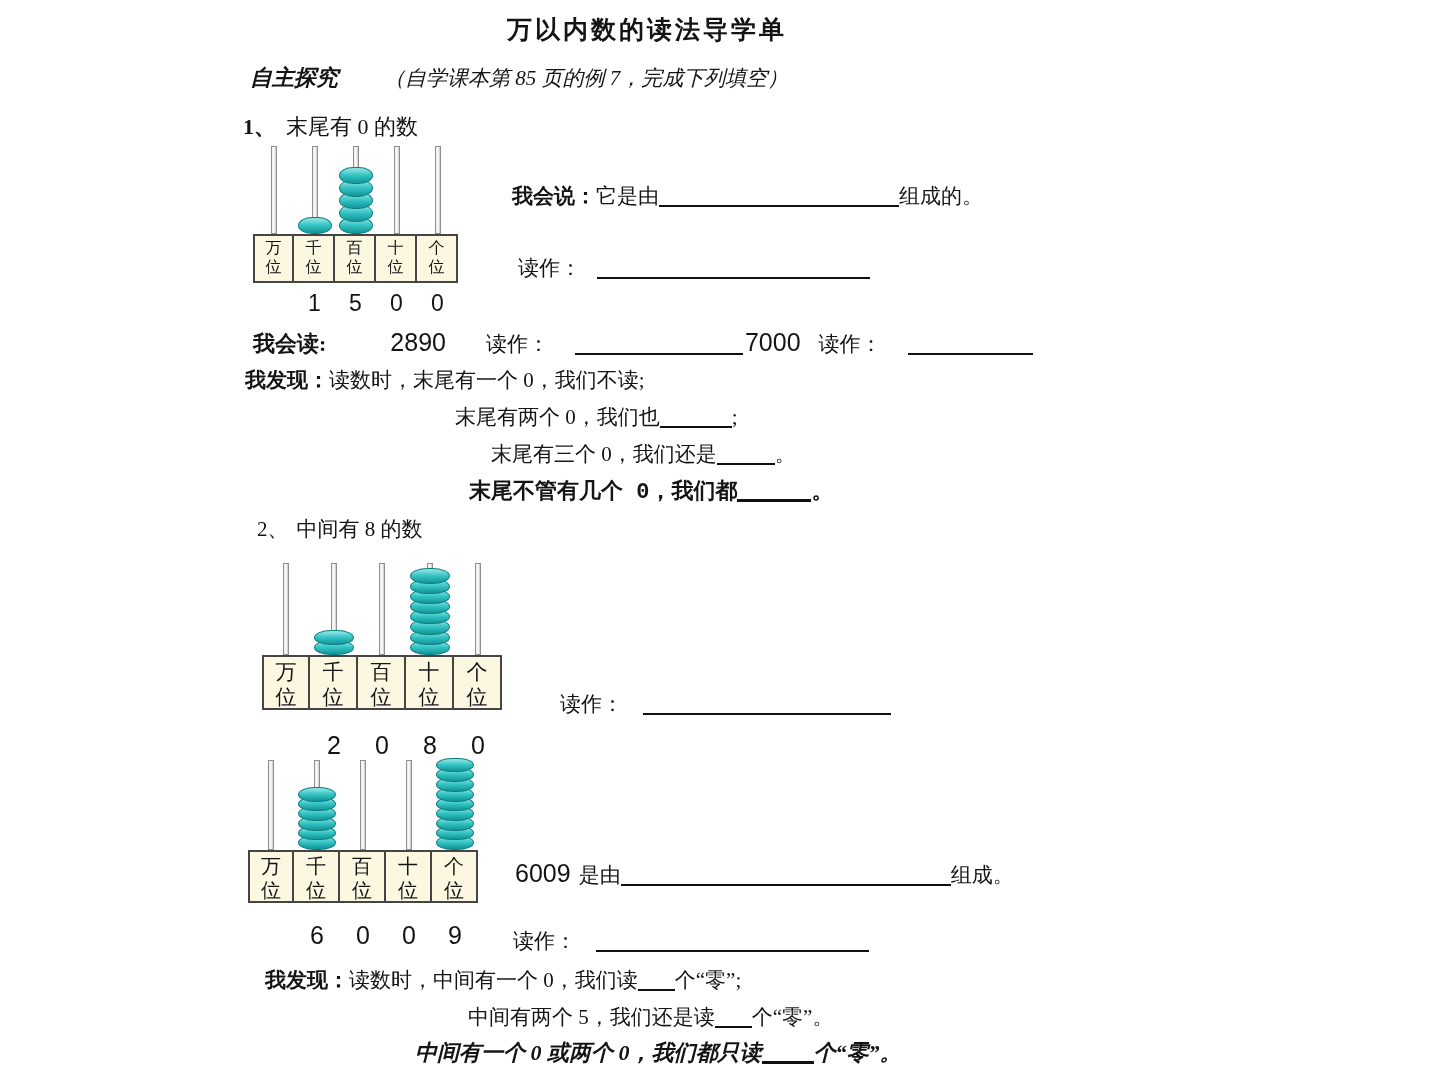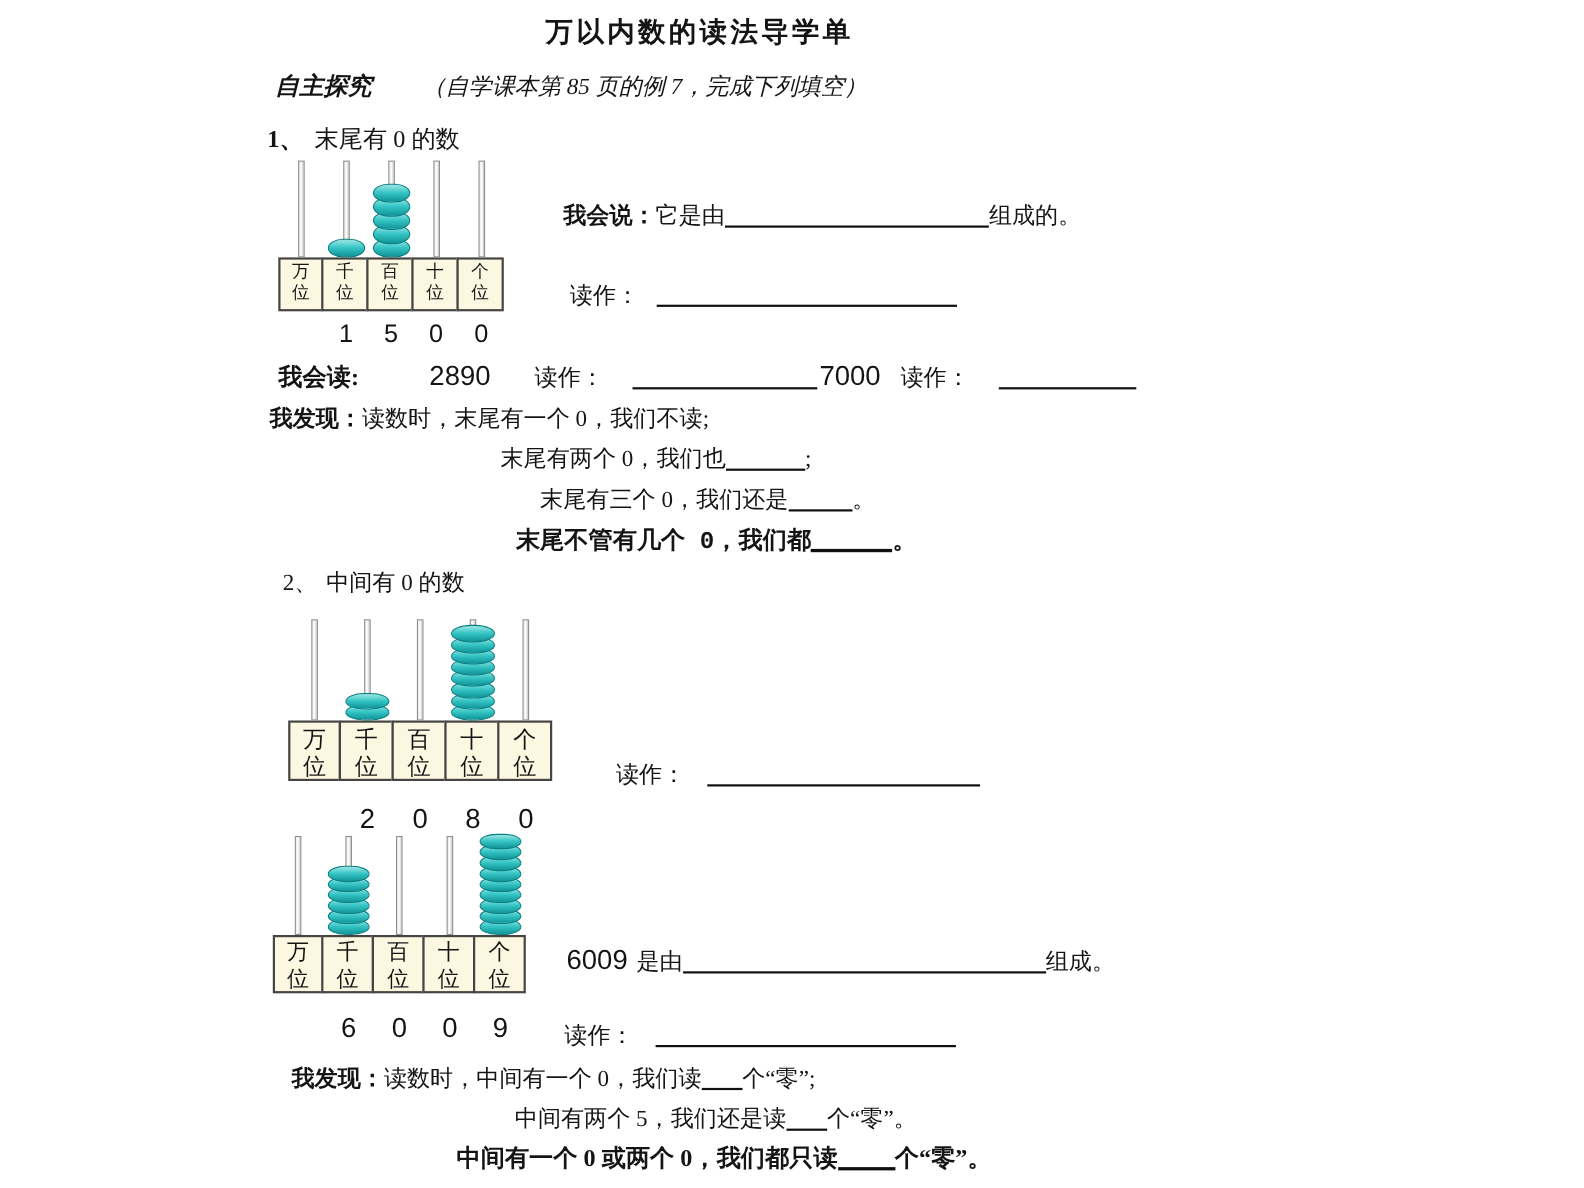--- a/index.html
+++ b/index.html
@@ -38,21 +38,21 @@
   }
   .ab-col:first-child .ab-box{margin-left:0;}
   .digits{position:absolute; display:flex; font-family:"Liberation Sans","DejaVu Sans",sans-serif; font-weight:500;}
   .dg-cell{width:var(--colW); text-align:center; font-size:var(--digF);}
 </style>
 </head>
 <body style="--c-bead: #35c4c4; --c-bead_light: #8ce1e0; --c-bead_dark: #14999c; --c-bead_border: #0c7f82; --c-box_bg: #fcf7e0; --c-box_border: #454545;">
 
 <div class="page">
 
-  <div class="line title" style="left:1px; width:1270px; top:14px;">万以内数的读法导学单</div>
+  <div class="line title" style="left:12px; width:1270px; top:14px;">万以内数的读法导学单</div>
 
   <div class="line" style="left:250px; top:64px;font-style:italic;">
     <span class="b" style="font-size:22px;">自主探究</span><span style="margin-left:46px;">（自学课本第 85 页的例 7，完成下列填空）</span>
   </div>
 
   <div class="line" style="left:243px; top:113px; font-size:22px;">
     <span class="b">1、</span><span style="margin-left:10px;">末尾有 0 的数</span>
   </div>
 
   <div class="abacus" style="left:253px; top:146px; --colW:41px; --rodH:88px; --boxH:49px; --labF:16px; --beadW:34px; --beadH:12.4px;">
@@ -120,21 +120,21 @@
     <span>末尾有两个 0，我们也</span><span class="bl" style="width:72px;"></span><span>;</span>
   </div>
   <div class="line" style="left:455px; top:441px;margin-left:36px;">
     <span>末尾有三个 0，我们还是</span><span class="bl" style="width:58px;"></span><span>。</span>
   </div>
   <div class="line b" style="left:469px; top:477px; font-size:22px;font-family:Liberation Mono, monospace;">
     <span>末尾不管有几个 0，我们都</span><span class="bl bb" style="width:74px;"></span><span>。</span>
   </div>
 
   <div class="line" style="left:257px; top:516px;">
-    <span>2、</span><span style="margin-left:8px;">中间有 0 的数</span>
+    <span>2、</span><span style="margin-left:8px;">中间有 8 的数</span>
   </div>
 
   <div class="abacus" style="left:262px; top:563px; --colW:48px; --rodH:92px; --boxH:55px; --labF:21px; --beadW:40px; --beadH:10.2px;">
       <div class="ab-col">
         <div class="ab-rodarea">
           <div class="ab-rod"></div>
         </div>
         <div class="ab-box">万<br>位</div>
       </div>
       <div class="ab-col">
@@ -245,17 +245,17 @@
   <div class="line" style="left:513px; top:928px;">
     <span>读作：</span><span class="bl" style="width:273px; margin-left:20px;"></span>
   </div>
 
   <div class="line" style="left:265px; top:967px;text-align:center;">
     <span class="b">我发现：</span><span>读数时，中间有一个 0，我们读</span><span class="bl" style="width:37px;"></span><span>个“零”;</span>
   </div>
   <div class="line" style="left:468px; top:1004px;">
     <span>中间有两个 5，我们还是读</span><span class="bl" style="width:37px;"></span><span>个“零”。</span>
   </div>
-  <div class="line b" style="left:415px; top:1039px; font-size:22px;">
+  <div class="line b" style="left:415px; top:1039px; font-size:22px;font-style:italic;">
     <span>中间有一个 0 或两个 0，我们都只读</span><span class="bl bb" style="width:52px;"></span><span>个“零”。</span>
   </div>
 
 </div>
 
 </body></html>

